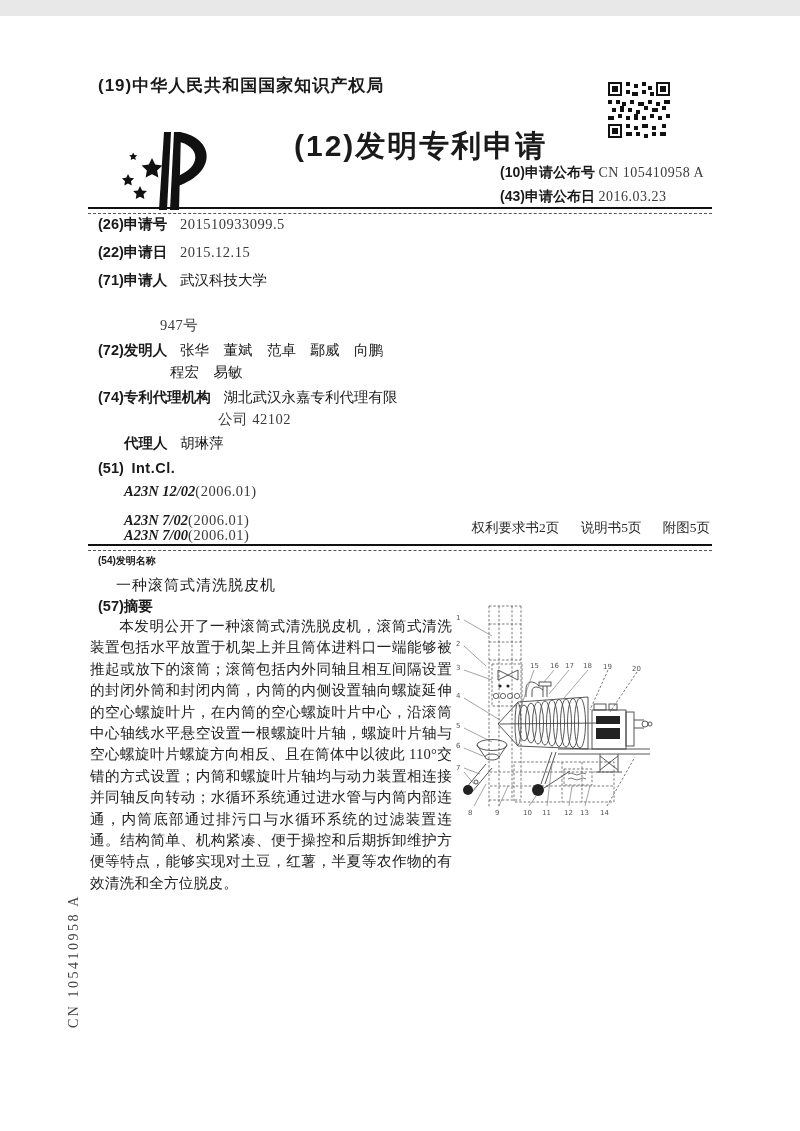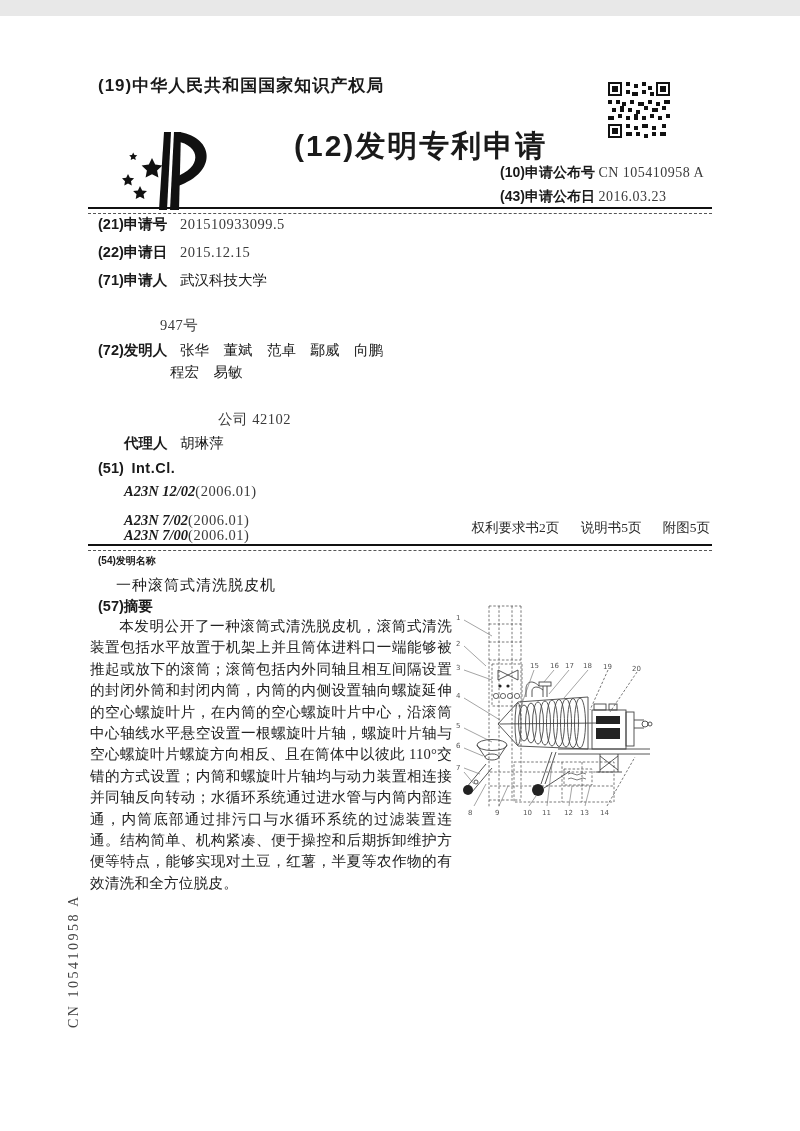--- a/index.html
+++ b/index.html
@@ -122,40 +122,44 @@
     <span class="val">CN 105410958 A</span>
   </div>
   <div class="abs pub-line" style="top:172px;">
     <span class="hei">(43)申请公布日</span>
     <span class="val">2016.03.23</span>
   </div>
 
   <div class="abs rule" style="top:191px;"></div>
 
   <div class="abs bib" style="left:98px;top:199px;">
-    <span class="lab">(21)申请号</span>
+    <span class="lab">(26)申请号</span>
     <span class="val">201510933099.5</span>
   </div>
   <div class="abs bib" style="left:98px;top:227px;">
     <span class="lab">(22)申请日</span>
     <span class="val">2015.12.15</span>
   </div>
   <div class="abs bib" style="left:98px;top:255px;">
     <span class="lab">(71)申请人</span>
     <span>武汉科技大学</span>
   </div>
   <div class="abs bib" style="left:160px;top:300px;">
     <span class="val">947号</span>
   </div>
   <div class="abs bib" style="left:98px;top:325px;">
     <span class="lab">(72)发明人</span>
     <span>张华　董斌　范卓　鄢威　向鹏</span>
   </div>
   <div class="abs bib" style="left:170px;top:347px;">
     <span>程宏　易敏</span>
+  </div>
+  <div class="abs bib" style="left:98px;top:372px;">
+    <span class="lab">(74)专利代理机构</span>
+    <span>湖北武汉永嘉专利代理有限</span>
   </div>
   <div class="abs bib" style="left:218px;top:394px;">
     <span class="val">公司 42102</span>
   </div>
   <div class="abs bib" style="left:124px;top:418px;">
     <span class="lab">代理人</span>
     <span>胡琳萍</span>
   </div>
   <div class="abs bib" style="left:98px;top:444px;">
     <span class="lab" style="margin-right:4px;">(51)</span>

